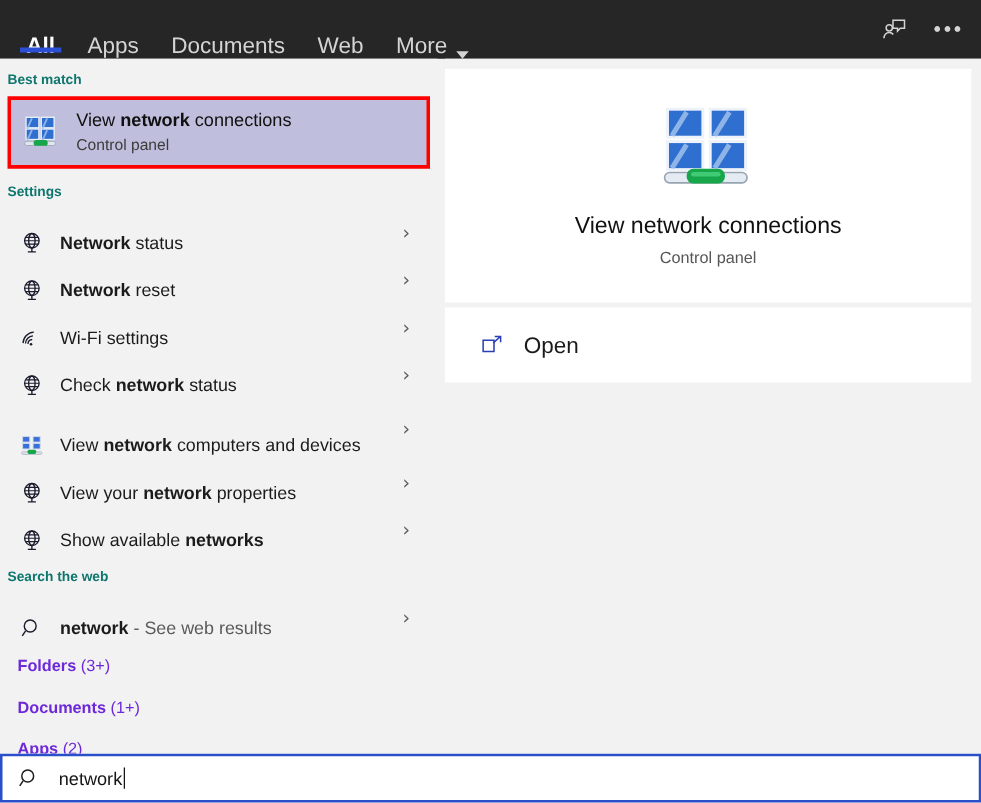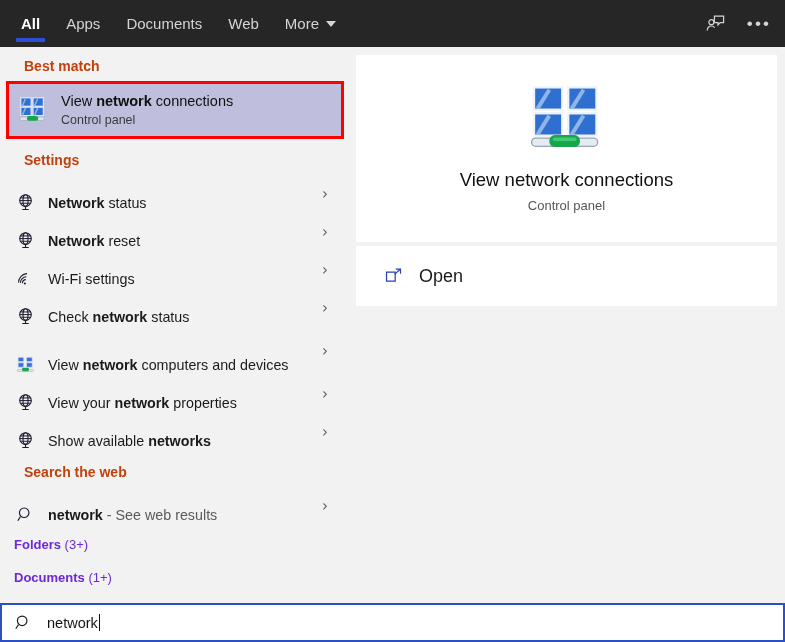--- a/index.html
+++ b/index.html
@@ -33,24 +33,24 @@
   .tabs {
     display: flex;
     align-items: center;
     height: 47px;
     padding-left: 8px;
   }
   .tab {
     position: relative;
     height: 47px;
     display: flex;
-    align-items: center;
+    align-items: flex-end;
     padding: 0 13px;
     color: #d4d4d4;
-    font-size: 15px;
+    font-size: 18px;
     cursor: default;
     white-space: nowrap;
   }
   .tab.active { color: #ffffff; font-weight: bold; }
   .tab.active::after {
     content: "";
     position: absolute;
     left: 8px; right: 8px;
     bottom: 5px;
     height: 4px;
@@ -85,24 +85,24 @@
 
   
   .leftcol {
     position: absolute;
     left: 0; top: 47px;
     width: 350px; height: 556px;
     background: #f2f2f2;
     overflow: hidden;
   }
   .section-head {
-    font-size: 14px;
+    font-size: 11px;
     font-weight: bold;
-    color: #c2410c;
-    padding: 11px 0 7px 24px;
+    color: #0f766e;
+    padding: 11px 0 7px 6px;
   }
   .section-head.sp { padding-top: 13px; }
 
   
   .bestmatch-wrap {
     margin: 0 6px 0 6px;
     border: 3px solid #fe0000;
     box-sizing: border-box;
   }
   .bestmatch {

